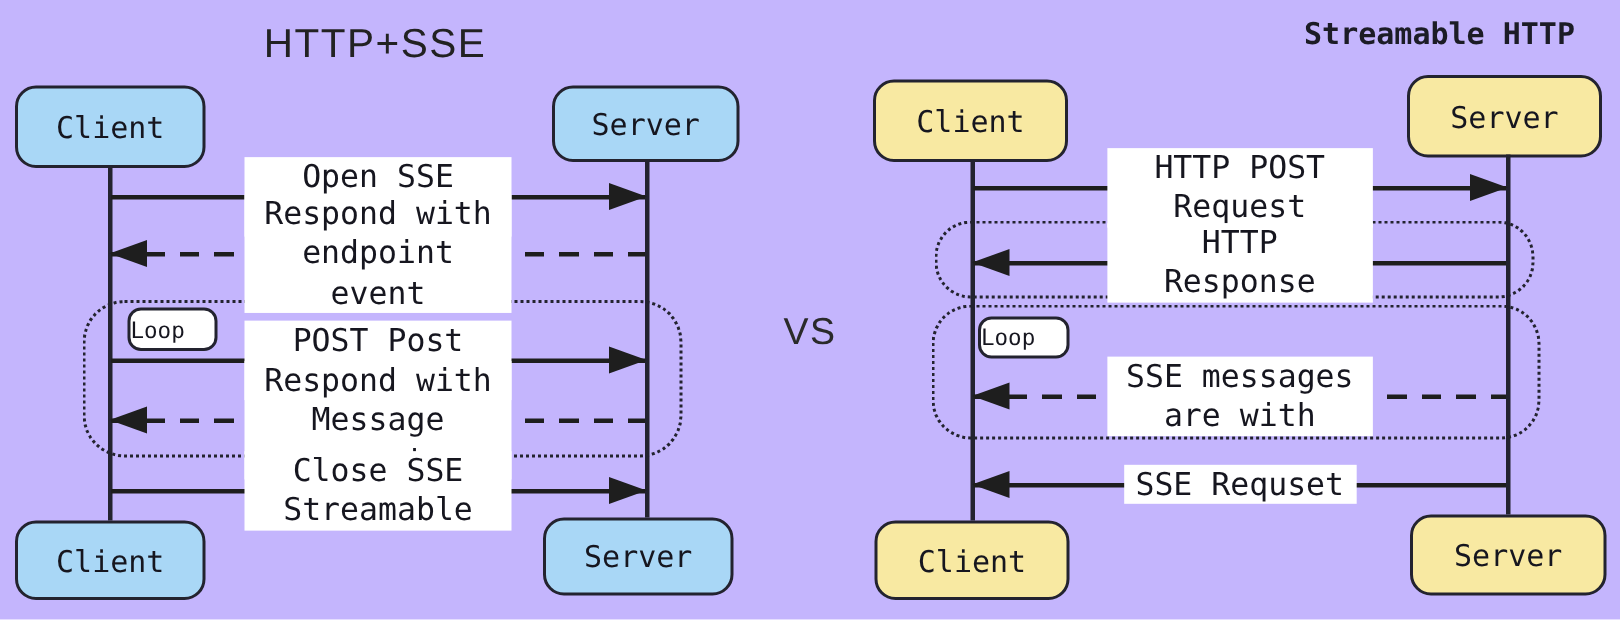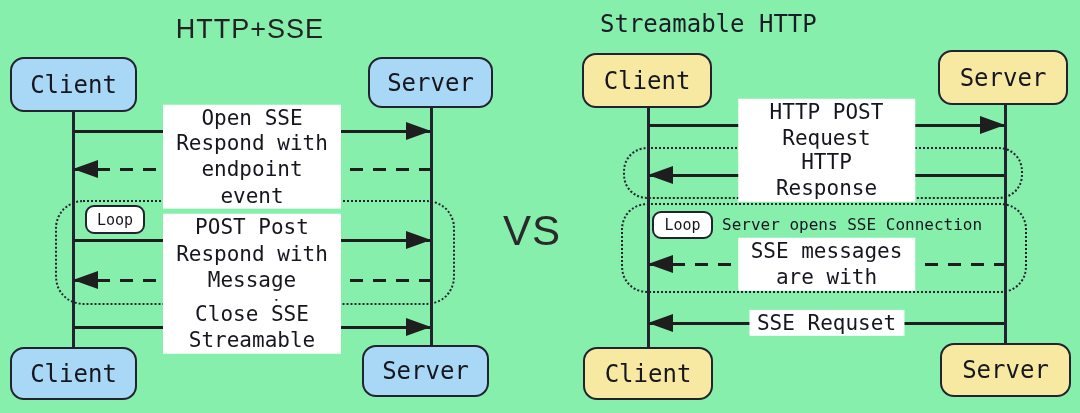--- a/index.html
+++ b/index.html
@@ -1,45 +1,45 @@
 <!DOCTYPE html>
 <html><head>
 <meta charset="utf-8">
 <style>
   html,body{margin:0;padding:0;background:#ffffff;}
-  .stage{position:relative;width:1080px;height:413px;background:#86efac;overflow:hidden;
+  .stage{position:relative;width:1080px;height:413px;background:#c4b5fd;overflow:hidden;
          font-family:"DejaVu Sans Mono",monospace;color:#1c1c26;}
   .layer{position:absolute;inset:0;}
 
   .title-sans{position:absolute;text-align:center;font-family:"Liberation Sans",sans-serif;
               font-size:27px;font-weight:500;color:#222;letter-spacing:1px;}
-  .title-mono{position:absolute;text-align:left;font-family:"DejaVu Sans Mono",monospace;
-              font-size:24px;font-weight:400;color:#1c1c26;}
-  .vs{position:absolute;left:503px;top:207px;width:74px;
-      font-family:"Liberation Sans",sans-serif;font-size:42px;color:#2a2a2a;letter-spacing:1px;}
+  .title-mono{position:absolute;text-align:right;font-family:"DejaVu Sans Mono",monospace;
+              font-size:20px;font-weight:700;color:#1c1c26;}
+  .vs{position:absolute;left:503px;top:207px;width:74px;text-align:center;
+      font-family:"Liberation Sans",sans-serif;font-size:25px;color:#2a2a2a;letter-spacing:1px;}
 
   .actor{position:absolute;border:2.5px solid #23232f;border-radius:14px;
          display:flex;align-items:center;justify-content:center;
-         font-size:24px;color:#16161f;box-sizing:border-box;}
+         font-size:20px;color:#16161f;box-sizing:border-box;}
   .life{position:absolute;width:3px;background:#23232f;}
 
   .msg{position:absolute;height:0;}
   .line{position:absolute;left:0;right:0;top:-1.5px;height:3px;background:#1e1e1e;}
   .line.dashed{background:repeating-linear-gradient(90deg,#1e1e1e 0 13px,transparent 13px 23px);}
   .head{position:absolute;width:0;height:0;top:-9px;
         border-top:9px solid transparent;border-bottom:9px solid transparent;}
   .head.right{right:-1px;border-left:25px solid #1e1e1e;}
   .head.left{left:-1px;border-right:25px solid #1e1e1e;}
   .lbl{position:absolute;left:50%;top:0;transform:translate(-50%,-50%);
        background:#ffffff;padding:0 8px;font-size:21px;line-height:1.25;
        white-space:pre-line;text-align:center;color:#16161f;}
 
   .frame{position:absolute;border:2.5px dotted #23232f;border-radius:26px;box-sizing:border-box;}
   .loopbadge{position:absolute;border:2.2px solid #23232f;border-radius:9px;background:#ffffff;
-             display:flex;align-items:center;justify-content:center;font-size:15px;color:#16161f;
+             display:flex;align-items:center;justify-content:flex-start;font-size:15px;color:#16161f;
              box-sizing:border-box;}
   .looptitle{position:absolute;font-size:16px;color:#16161f;white-space:nowrap;}
 </style>
 </head>
 <body>
 
 <div class="stage">
 
   <div class="layer">
     <div class="title-sans" style="left:0;top:14px;width:500px">HTTP+SSE</div>
@@ -114,21 +114,20 @@
 
     <div class="life" style="left:646.5px;top:106px;height:241px"></div>
     <div class="life" style="left:1003.5px;top:103px;height:240px"></div>
 
     <div class="frame" style="left:623px;top:147px;width:400px;height:52px;border-radius:24px"></div>
 
     <div class="frame" style="left:621px;top:203px;width:406px;height:90px;border-radius:26px"></div>
     <div class="loopbadge" style="left:652px;top:211px;width:61px;height:28px">
       <span>Loop</span>
     </div>
-    <div class="looptitle" style="left:722px;top:215px">Server opens SSE Connection</div>
 
     <div class="msg" style="left:649px;top:125px;width:355px">
       <div class="line"></div>
       <div class="head right"></div>
       <span class="lbl">HTTP POST Request</span>
     </div>
     <div class="msg" style="left:649px;top:175px;width:355px">
       <div class="line"></div>
       <div class="head left"></div>
       <span class="lbl">HTTP Response</span>

